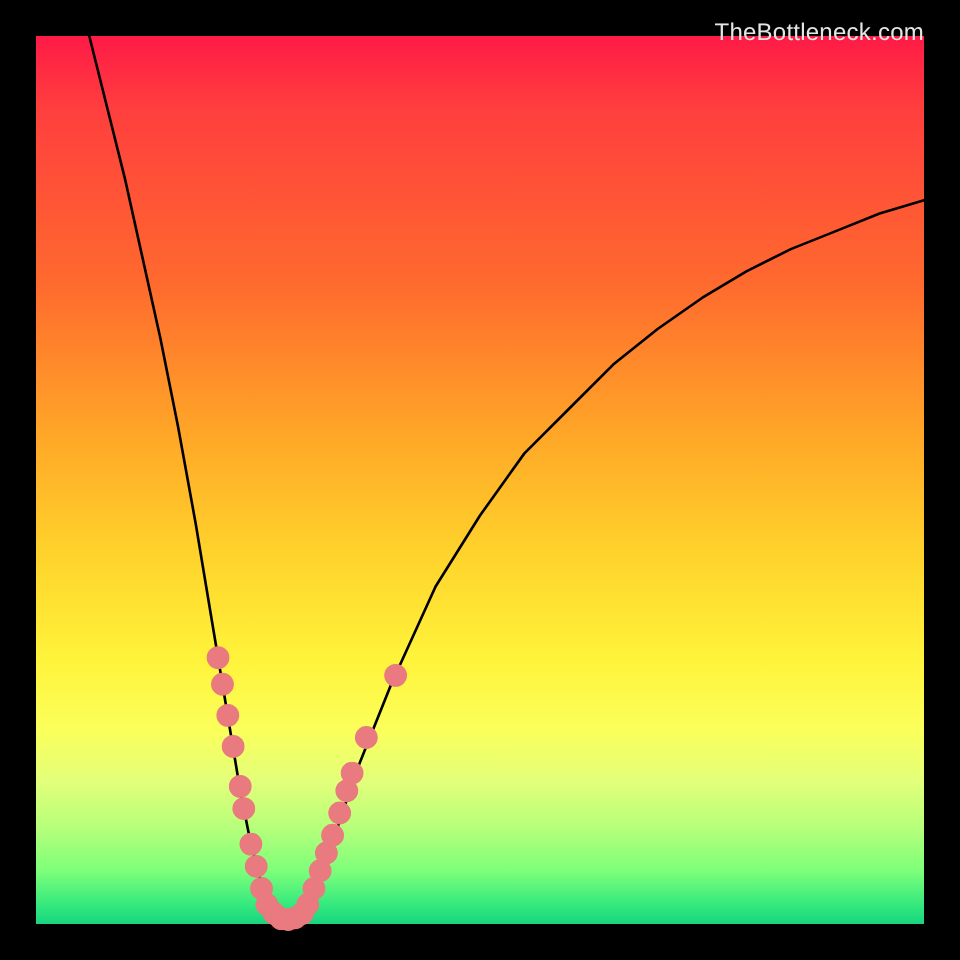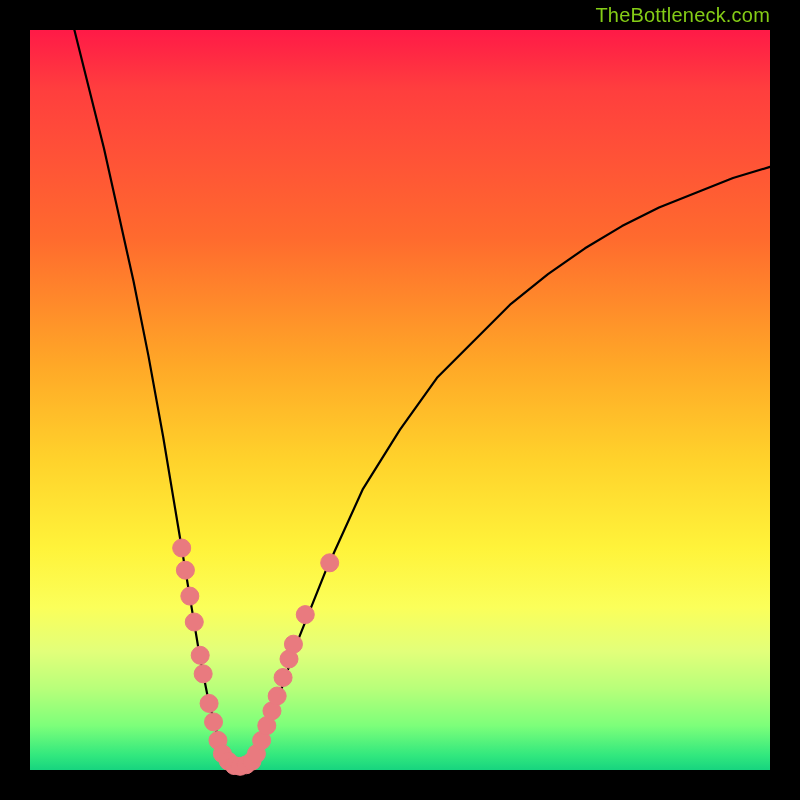--- a/index.html
+++ b/index.html
@@ -34,23 +34,23 @@
       #fbff5a 78%,
       #e2ff7a 84%,
       #b8ff7a 89%,
       #7dff7a 94%,
       #32e87e 98%,
       #17d47f 100%
     );
   }
   .watermark {
     position: absolute;
-    top: 4px;
+    top: 16px;
     right: 30px;
-    color: #84cc16;
+    color: #e5e5e5;
     font-size: 20px;
     font-weight: 400;
     letter-spacing: 0.2px;
     user-select: none;
   }
   svg.curve {
     position: absolute;
     left: 0;
     top: 0;
     width: 740px;

